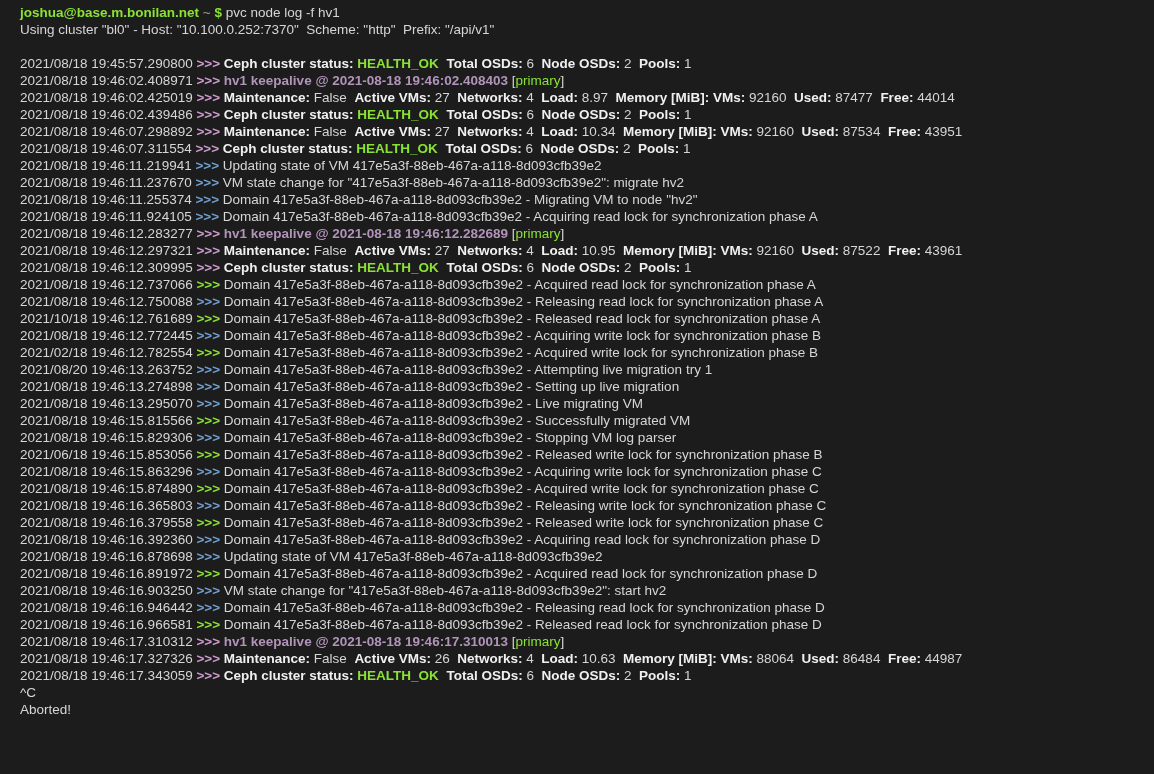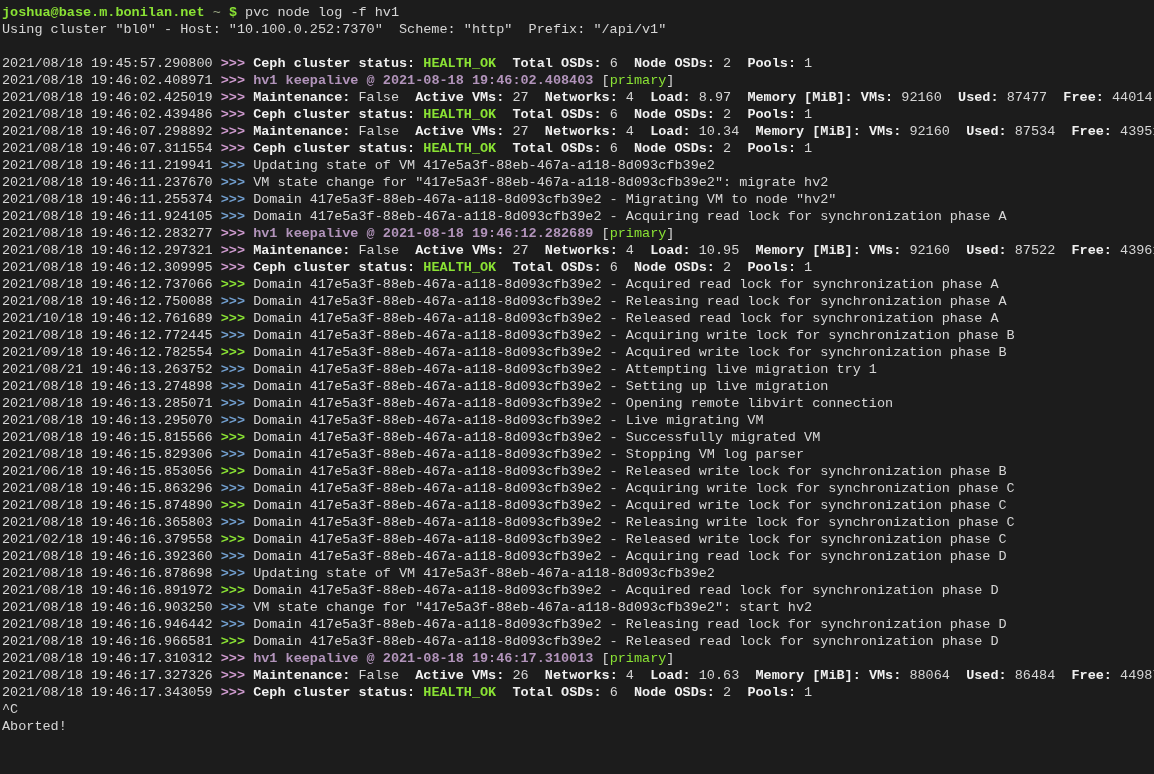--- a/index.html
+++ b/index.html
@@ -1,23 +1,23 @@
 <!DOCTYPE html>
 <html><head>
 <meta charset="utf-8">
 <style>
   html,body{margin:0;padding:0;background:#141414;}
   .terminal{
     --bg:#1c1c1c; --fg:#d6d6d6; --label:#f0f0f0; --green:#8ae234;
     --blue:#729fcf; --magenta:#cf9bcf; --purple:#b294bb; --tilde:#9aa783;
     width:1154px;height:774px;box-sizing:border-box;
     background:var(--bg);color:var(--fg);
-    font-family:Liberation Mono, monospace;
+    font-family:Liberation Sans, sans-serif;
     font-size:13.5px;line-height:17px;
-    padding:4px 0 0 2px;overflow:hidden;
+    padding:4px 0 0 20px;overflow:hidden;
   }
   .line{white-space:pre;min-height:17px;}
   .b{font-weight:bold;color:var(--label);}
   .g{color:var(--green);}
   .gb{color:var(--green);font-weight:bold;}
   .k{color:var(--purple);font-weight:bold;}
   .tilde{color:var(--tilde);}
   .a-magenta{color:var(--magenta);font-weight:bold;}
   .a-blue{color:var(--blue);font-weight:bold;}
   .a-green{color:var(--green);font-weight:bold;}
@@ -40,32 +40,31 @@
       <div class="line"><span>2021/08/18 19:46:11.237670 </span><span class="a-blue">&gt;&gt;&gt; </span><span>VM state change for "417e5a3f-88eb-467a-a118-8d093cfb39e2": migrate hv2</span></div>
       <div class="line"><span>2021/08/18 19:46:11.255374 </span><span class="a-blue">&gt;&gt;&gt; </span><span>Domain 417e5a3f-88eb-467a-a118-8d093cfb39e2 - Migrating VM to node "hv2"</span></div>
       <div class="line"><span>2021/08/18 19:46:11.924105 </span><span class="a-blue">&gt;&gt;&gt; </span><span>Domain 417e5a3f-88eb-467a-a118-8d093cfb39e2 - Acquiring read lock for synchronization phase A</span></div>
       <div class="line"><span>2021/08/18 19:46:12.283277 </span><span class="a-magenta">&gt;&gt;&gt; </span><span class="k">hv1 keepalive @ 2021-08-18 19:46:12.282689</span><span> [</span><span class="g">primary</span><span>]</span></div>
       <div class="line"><span>2021/08/18 19:46:12.297321 </span><span class="a-magenta">&gt;&gt;&gt; </span><span class="b">Maintenance:</span><span> False  </span><span class="b">Active VMs:</span><span> 27  </span><span class="b">Networks:</span><span> 4  </span><span class="b">Load:</span><span> 10.95  </span><span class="b">Memory [MiB]: </span><span class="b">VMs:</span><span> 92160  </span><span class="b">Used:</span><span> 87522  </span><span class="b">Free:</span><span> 43961</span></div>
       <div class="line"><span>2021/08/18 19:46:12.309995 </span><span class="a-magenta">&gt;&gt;&gt; </span><span class="b">Ceph cluster status: </span><span class="gb">HEALTH_OK</span><span>  </span><span class="b">Total OSDs:</span><span> 6  </span><span class="b">Node OSDs:</span><span> 2  </span><span class="b">Pools:</span><span> 1</span></div>
       <div class="line"><span>2021/08/18 19:46:12.737066 </span><span class="a-green">&gt;&gt;&gt; </span><span>Domain 417e5a3f-88eb-467a-a118-8d093cfb39e2 - Acquired read lock for synchronization phase A</span></div>
       <div class="line"><span>2021/08/18 19:46:12.750088 </span><span class="a-blue">&gt;&gt;&gt; </span><span>Domain 417e5a3f-88eb-467a-a118-8d093cfb39e2 - Releasing read lock for synchronization phase A</span></div>
       <div class="line"><span>2021/10/18 19:46:12.761689 </span><span class="a-green">&gt;&gt;&gt; </span><span>Domain 417e5a3f-88eb-467a-a118-8d093cfb39e2 - Released read lock for synchronization phase A</span></div>
       <div class="line"><span>2021/08/18 19:46:12.772445 </span><span class="a-blue">&gt;&gt;&gt; </span><span>Domain 417e5a3f-88eb-467a-a118-8d093cfb39e2 - Acquiring write lock for synchronization phase B</span></div>
-      <div class="line"><span>2021/09/18 19:46:12.782554 </span><span class="a-green">&gt;&gt;&gt; </span><span>Domain 417e5a3f-88eb-467a-a118-8d093cfb39e2 - Acquired write lock for synchronization phase B</span></div>
-      <div class="line"><span>2021/08/21 19:46:13.263752 </span><span class="a-blue">&gt;&gt;&gt; </span><span>Domain 417e5a3f-88eb-467a-a118-8d093cfb39e2 - Attempting live migration try 1</span></div>
+      <div class="line"><span>2021/02/18 19:46:12.782554 </span><span class="a-green">&gt;&gt;&gt; </span><span>Domain 417e5a3f-88eb-467a-a118-8d093cfb39e2 - Acquired write lock for synchronization phase B</span></div>
+      <div class="line"><span>2021/08/20 19:46:13.263752 </span><span class="a-blue">&gt;&gt;&gt; </span><span>Domain 417e5a3f-88eb-467a-a118-8d093cfb39e2 - Attempting live migration try 1</span></div>
       <div class="line"><span>2021/08/18 19:46:13.274898 </span><span class="a-blue">&gt;&gt;&gt; </span><span>Domain 417e5a3f-88eb-467a-a118-8d093cfb39e2 - Setting up live migration</span></div>
-      <div class="line"><span>2021/08/18 19:46:13.285071 </span><span class="a-blue">&gt;&gt;&gt; </span><span>Domain 417e5a3f-88eb-467a-a118-8d093cfb39e2 - Opening remote libvirt connection</span></div>
       <div class="line"><span>2021/08/18 19:46:13.295070 </span><span class="a-blue">&gt;&gt;&gt; </span><span>Domain 417e5a3f-88eb-467a-a118-8d093cfb39e2 - Live migrating VM</span></div>
       <div class="line"><span>2021/08/18 19:46:15.815566 </span><span class="a-green">&gt;&gt;&gt; </span><span>Domain 417e5a3f-88eb-467a-a118-8d093cfb39e2 - Successfully migrated VM</span></div>
       <div class="line"><span>2021/08/18 19:46:15.829306 </span><span class="a-blue">&gt;&gt;&gt; </span><span>Domain 417e5a3f-88eb-467a-a118-8d093cfb39e2 - Stopping VM log parser</span></div>
       <div class="line"><span>2021/06/18 19:46:15.853056 </span><span class="a-green">&gt;&gt;&gt; </span><span>Domain 417e5a3f-88eb-467a-a118-8d093cfb39e2 - Released write lock for synchronization phase B</span></div>
       <div class="line"><span>2021/08/18 19:46:15.863296 </span><span class="a-blue">&gt;&gt;&gt; </span><span>Domain 417e5a3f-88eb-467a-a118-8d093cfb39e2 - Acquiring write lock for synchronization phase C</span></div>
       <div class="line"><span>2021/08/18 19:46:15.874890 </span><span class="a-green">&gt;&gt;&gt; </span><span>Domain 417e5a3f-88eb-467a-a118-8d093cfb39e2 - Acquired write lock for synchronization phase C</span></div>
       <div class="line"><span>2021/08/18 19:46:16.365803 </span><span class="a-blue">&gt;&gt;&gt; </span><span>Domain 417e5a3f-88eb-467a-a118-8d093cfb39e2 - Releasing write lock for synchronization phase C</span></div>
-      <div class="line"><span>2021/02/18 19:46:16.379558 </span><span class="a-green">&gt;&gt;&gt; </span><span>Domain 417e5a3f-88eb-467a-a118-8d093cfb39e2 - Released write lock for synchronization phase C</span></div>
+      <div class="line"><span>2021/08/18 19:46:16.379558 </span><span class="a-green">&gt;&gt;&gt; </span><span>Domain 417e5a3f-88eb-467a-a118-8d093cfb39e2 - Released write lock for synchronization phase C</span></div>
       <div class="line"><span>2021/08/18 19:46:16.392360 </span><span class="a-blue">&gt;&gt;&gt; </span><span>Domain 417e5a3f-88eb-467a-a118-8d093cfb39e2 - Acquiring read lock for synchronization phase D</span></div>
       <div class="line"><span>2021/08/18 19:46:16.878698 </span><span class="a-blue">&gt;&gt;&gt; </span><span>Updating state of VM 417e5a3f-88eb-467a-a118-8d093cfb39e2</span></div>
       <div class="line"><span>2021/08/18 19:46:16.891972 </span><span class="a-green">&gt;&gt;&gt; </span><span>Domain 417e5a3f-88eb-467a-a118-8d093cfb39e2 - Acquired read lock for synchronization phase D</span></div>
       <div class="line"><span>2021/08/18 19:46:16.903250 </span><span class="a-blue">&gt;&gt;&gt; </span><span>VM state change for "417e5a3f-88eb-467a-a118-8d093cfb39e2": start hv2</span></div>
       <div class="line"><span>2021/08/18 19:46:16.946442 </span><span class="a-blue">&gt;&gt;&gt; </span><span>Domain 417e5a3f-88eb-467a-a118-8d093cfb39e2 - Releasing read lock for synchronization phase D</span></div>
       <div class="line"><span>2021/08/18 19:46:16.966581 </span><span class="a-green">&gt;&gt;&gt; </span><span>Domain 417e5a3f-88eb-467a-a118-8d093cfb39e2 - Released read lock for synchronization phase D</span></div>
       <div class="line"><span>2021/08/18 19:46:17.310312 </span><span class="a-magenta">&gt;&gt;&gt; </span><span class="k">hv1 keepalive @ 2021-08-18 19:46:17.310013</span><span> [</span><span class="g">primary</span><span>]</span></div>
       <div class="line"><span>2021/08/18 19:46:17.327326 </span><span class="a-magenta">&gt;&gt;&gt; </span><span class="b">Maintenance:</span><span> False  </span><span class="b">Active VMs:</span><span> 26  </span><span class="b">Networks:</span><span> 4  </span><span class="b">Load:</span><span> 10.63  </span><span class="b">Memory [MiB]: </span><span class="b">VMs:</span><span> 88064  </span><span class="b">Used:</span><span> 86484  </span><span class="b">Free:</span><span> 44987</span></div>
       <div class="line"><span>2021/08/18 19:46:17.343059 </span><span class="a-magenta">&gt;&gt;&gt; </span><span class="b">Ceph cluster status: </span><span class="gb">HEALTH_OK</span><span>  </span><span class="b">Total OSDs:</span><span> 6  </span><span class="b">Node OSDs:</span><span> 2  </span><span class="b">Pools:</span><span> 1</span></div>
     </div>

